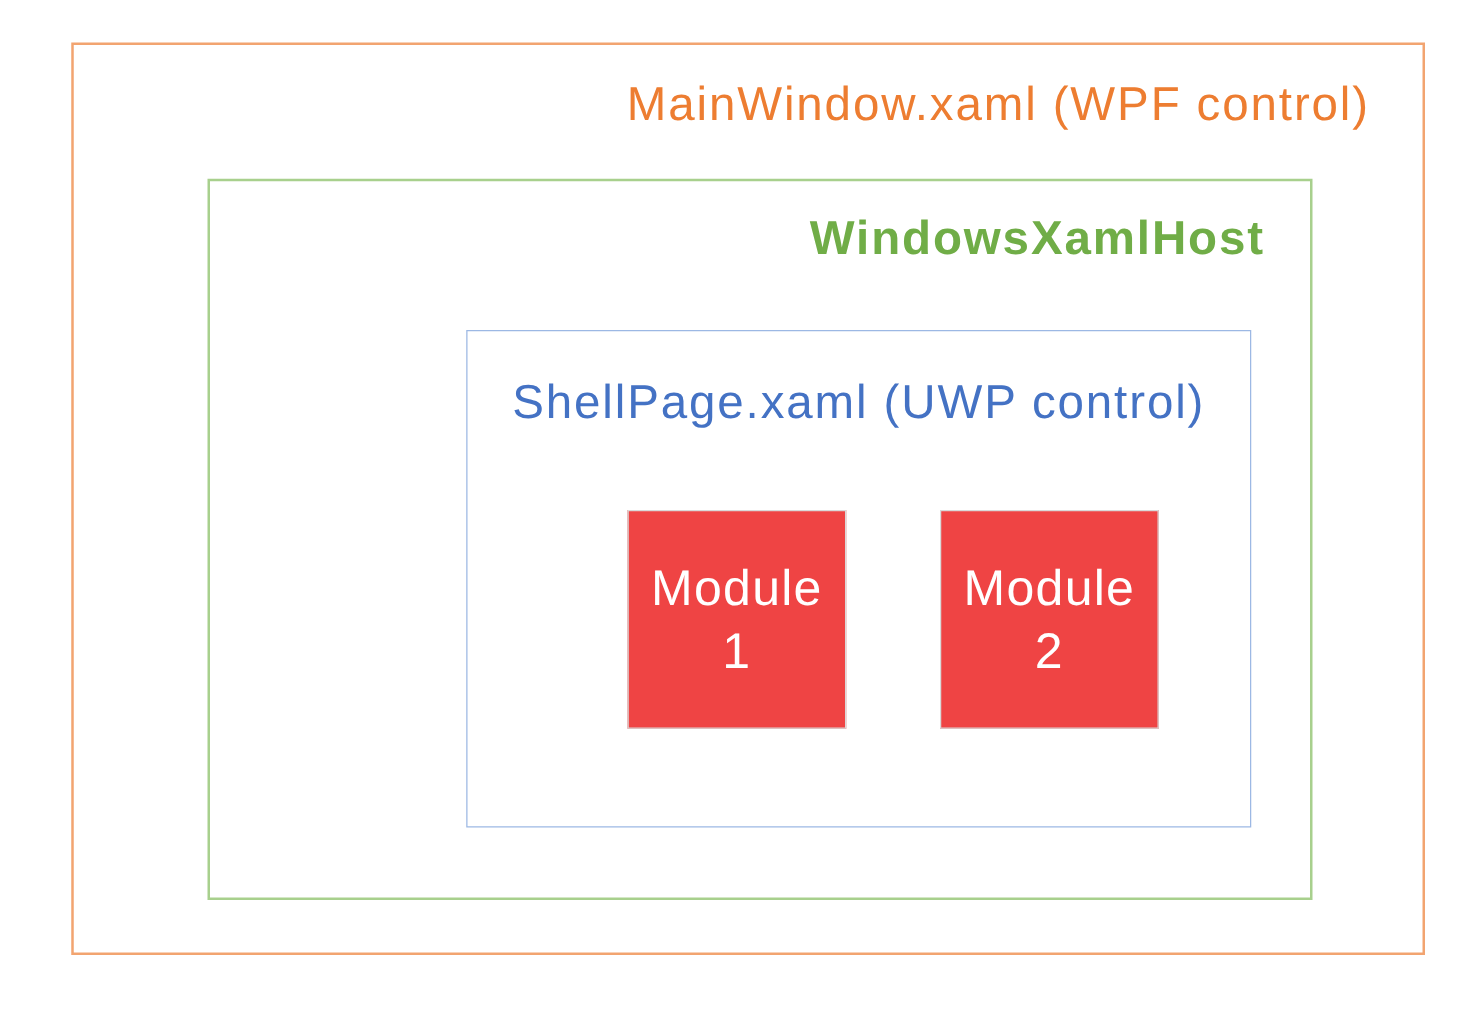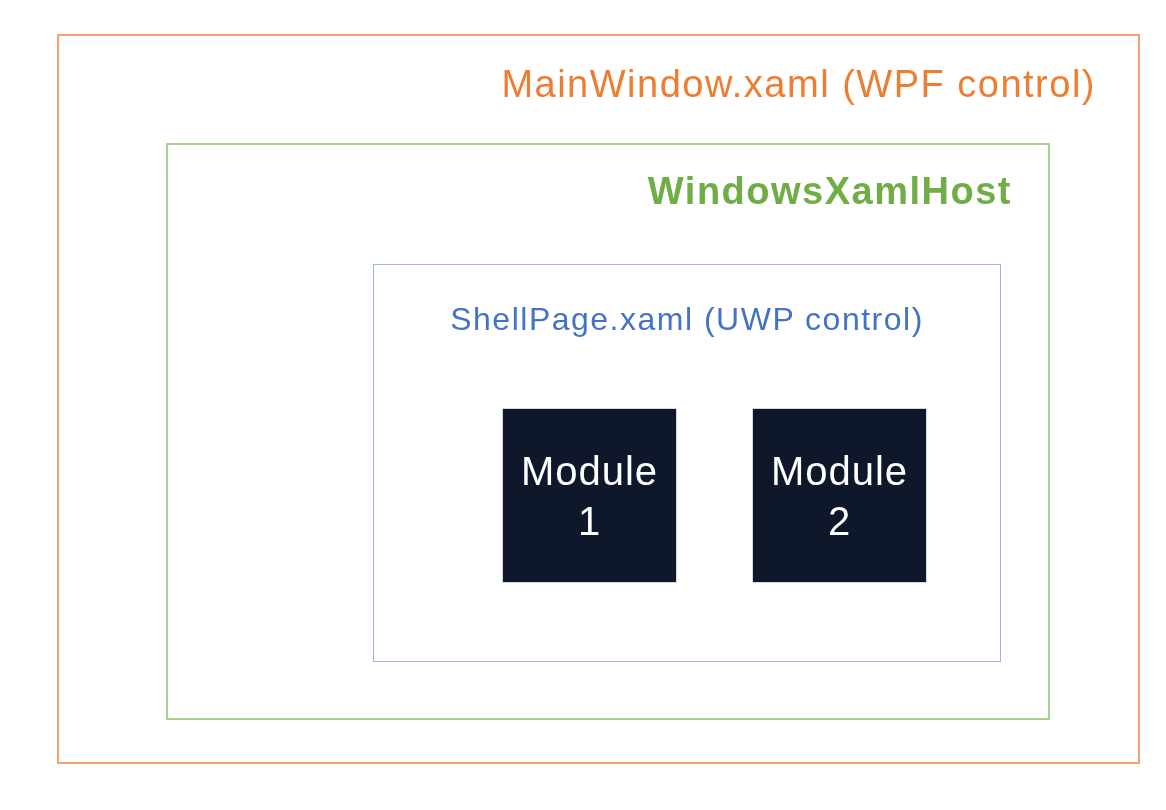--- a/index.html
+++ b/index.html
@@ -65,32 +65,32 @@
     top: 119px;   
     width: 628px;
     height: 398px;
     border: 1.5px solid #9CB8E4;
   }
   .shellpage-label {
     top: 38px;
     left: 0;
     width: 100%;
     text-align: center;
-    font-size: 32px;
+    font-size: 38px;
     color: #4472C4;
   }
 
   
   .module-box {
     position: absolute;
     box-sizing: border-box;
     top: 143px;   
     width: 175px;
     height: 175px;
-    background: #0f172a;
+    background: #ef4444;
     border: 1px solid #D9D9D9;
     display: flex;
     flex-direction: column;
     align-items: center;
     justify-content: center;
   }
   .module-box.first  { left: 128px; }  
   .module-box.second { left: 378px; }  
   .module-line {
     color: #FFFFFF;

